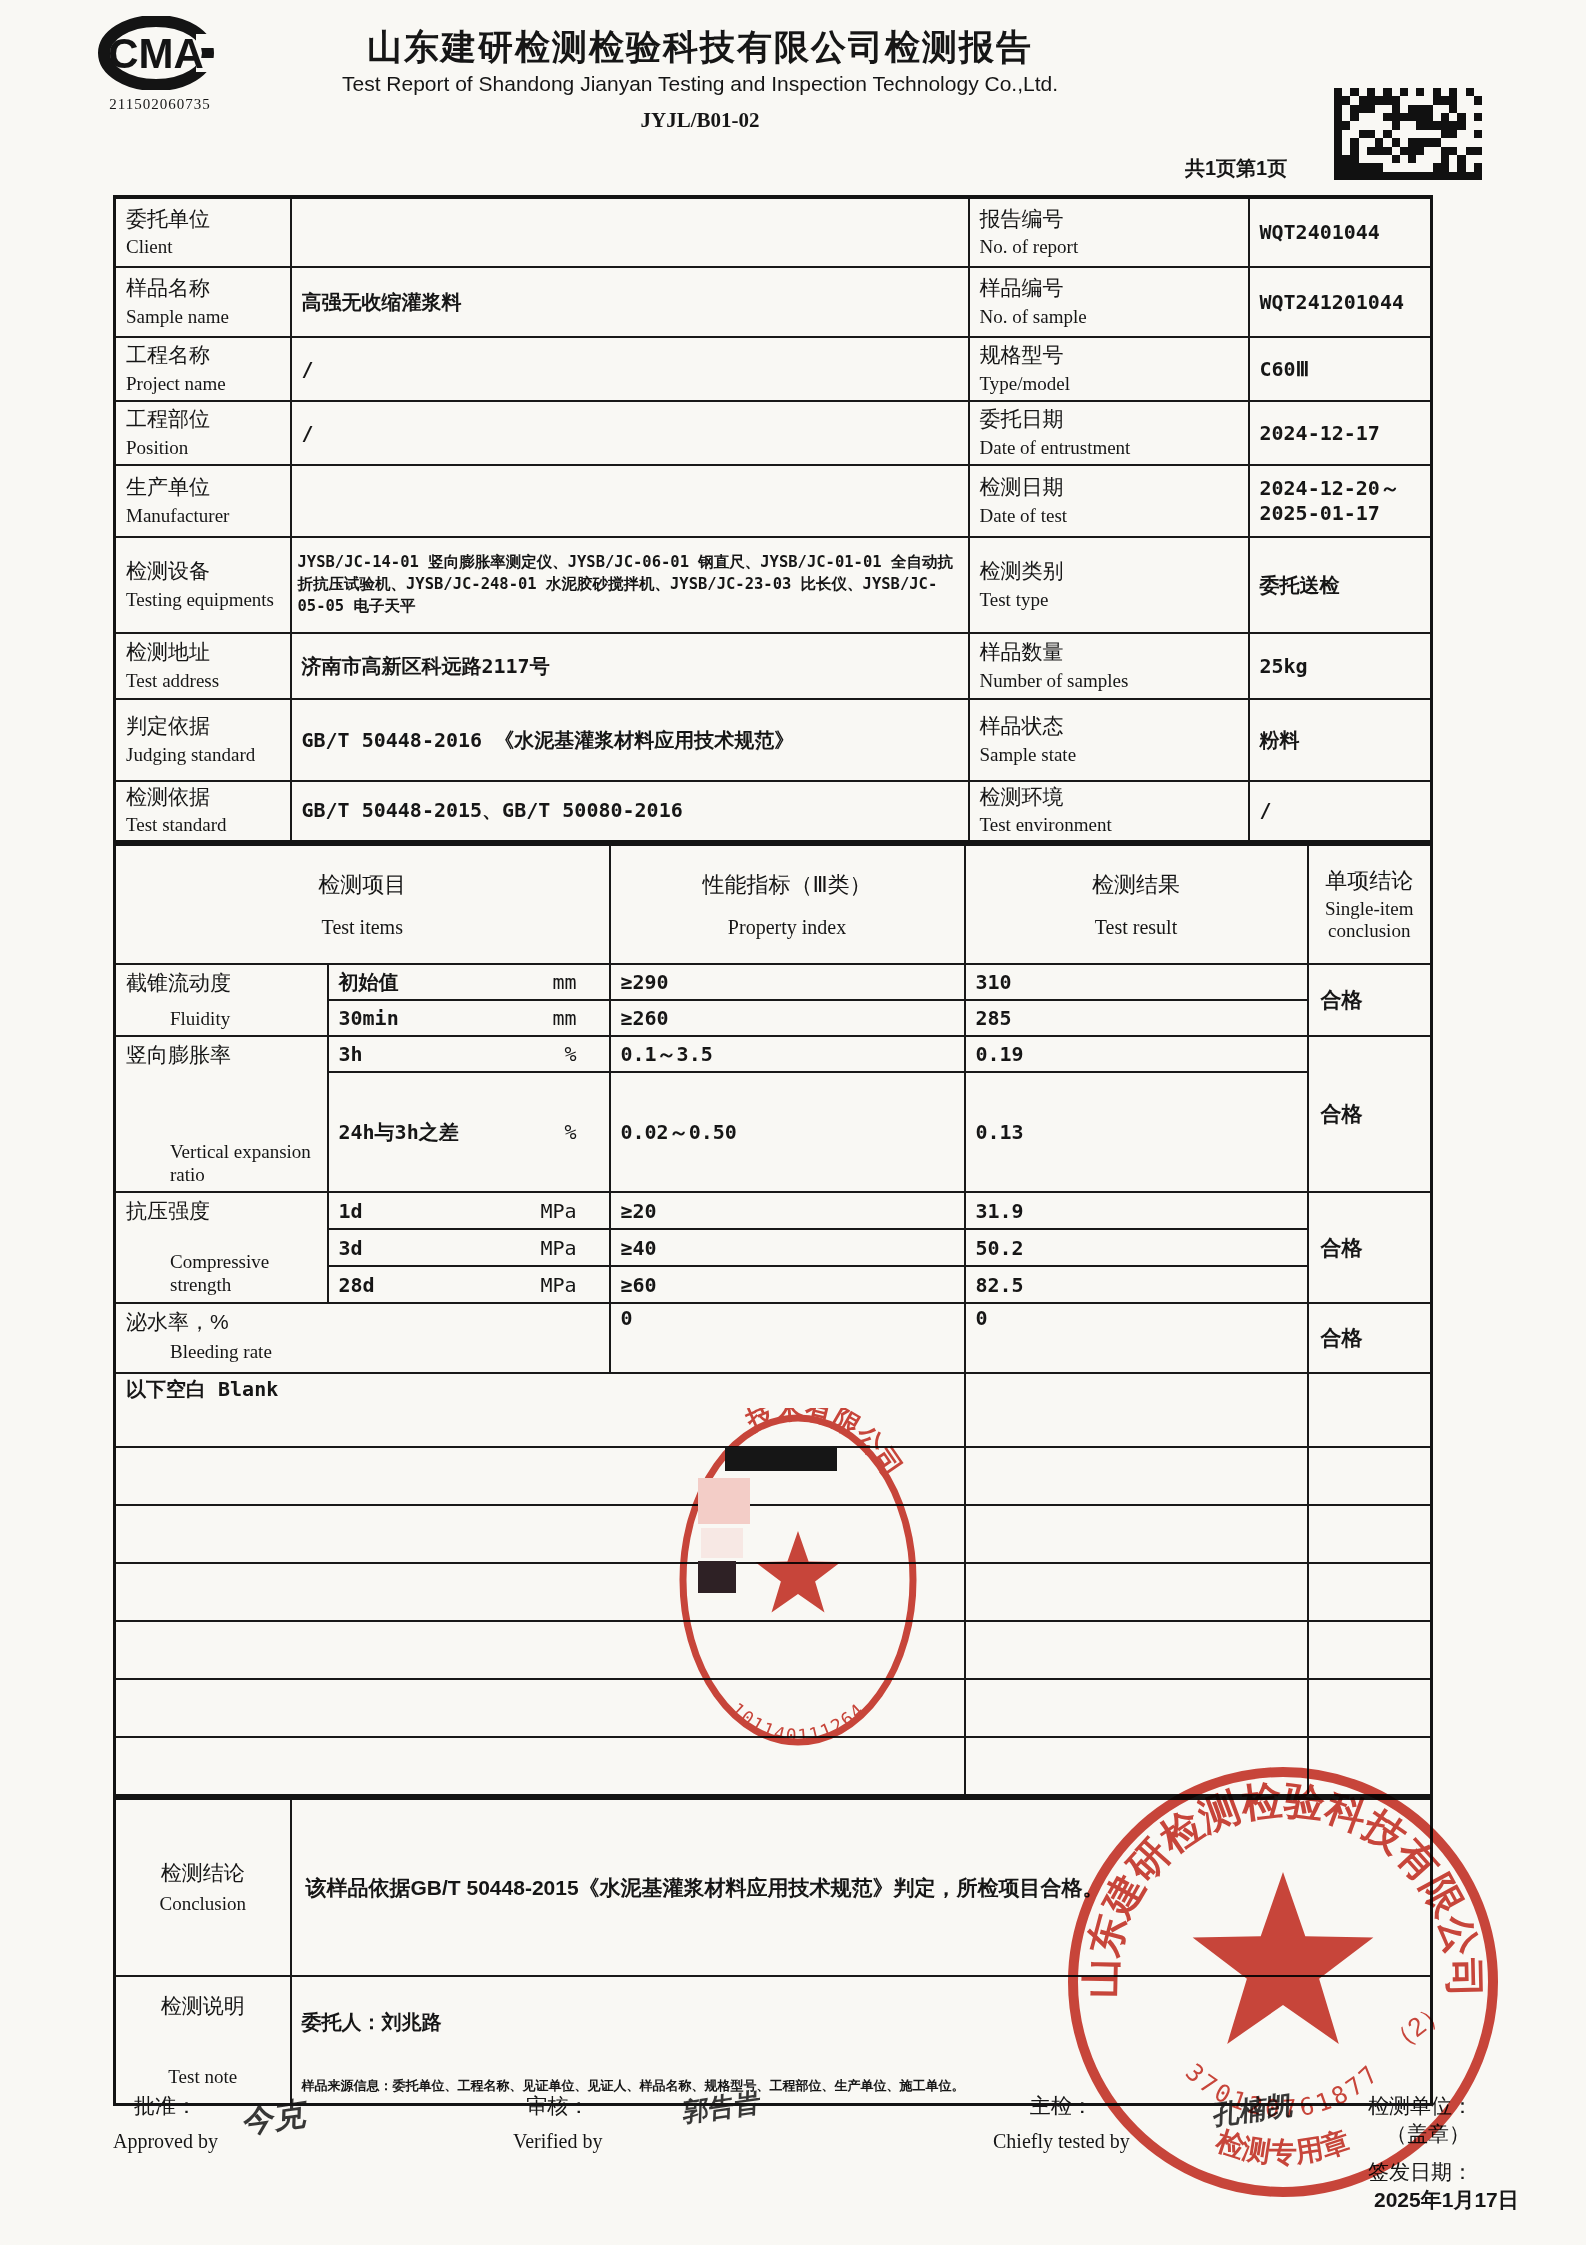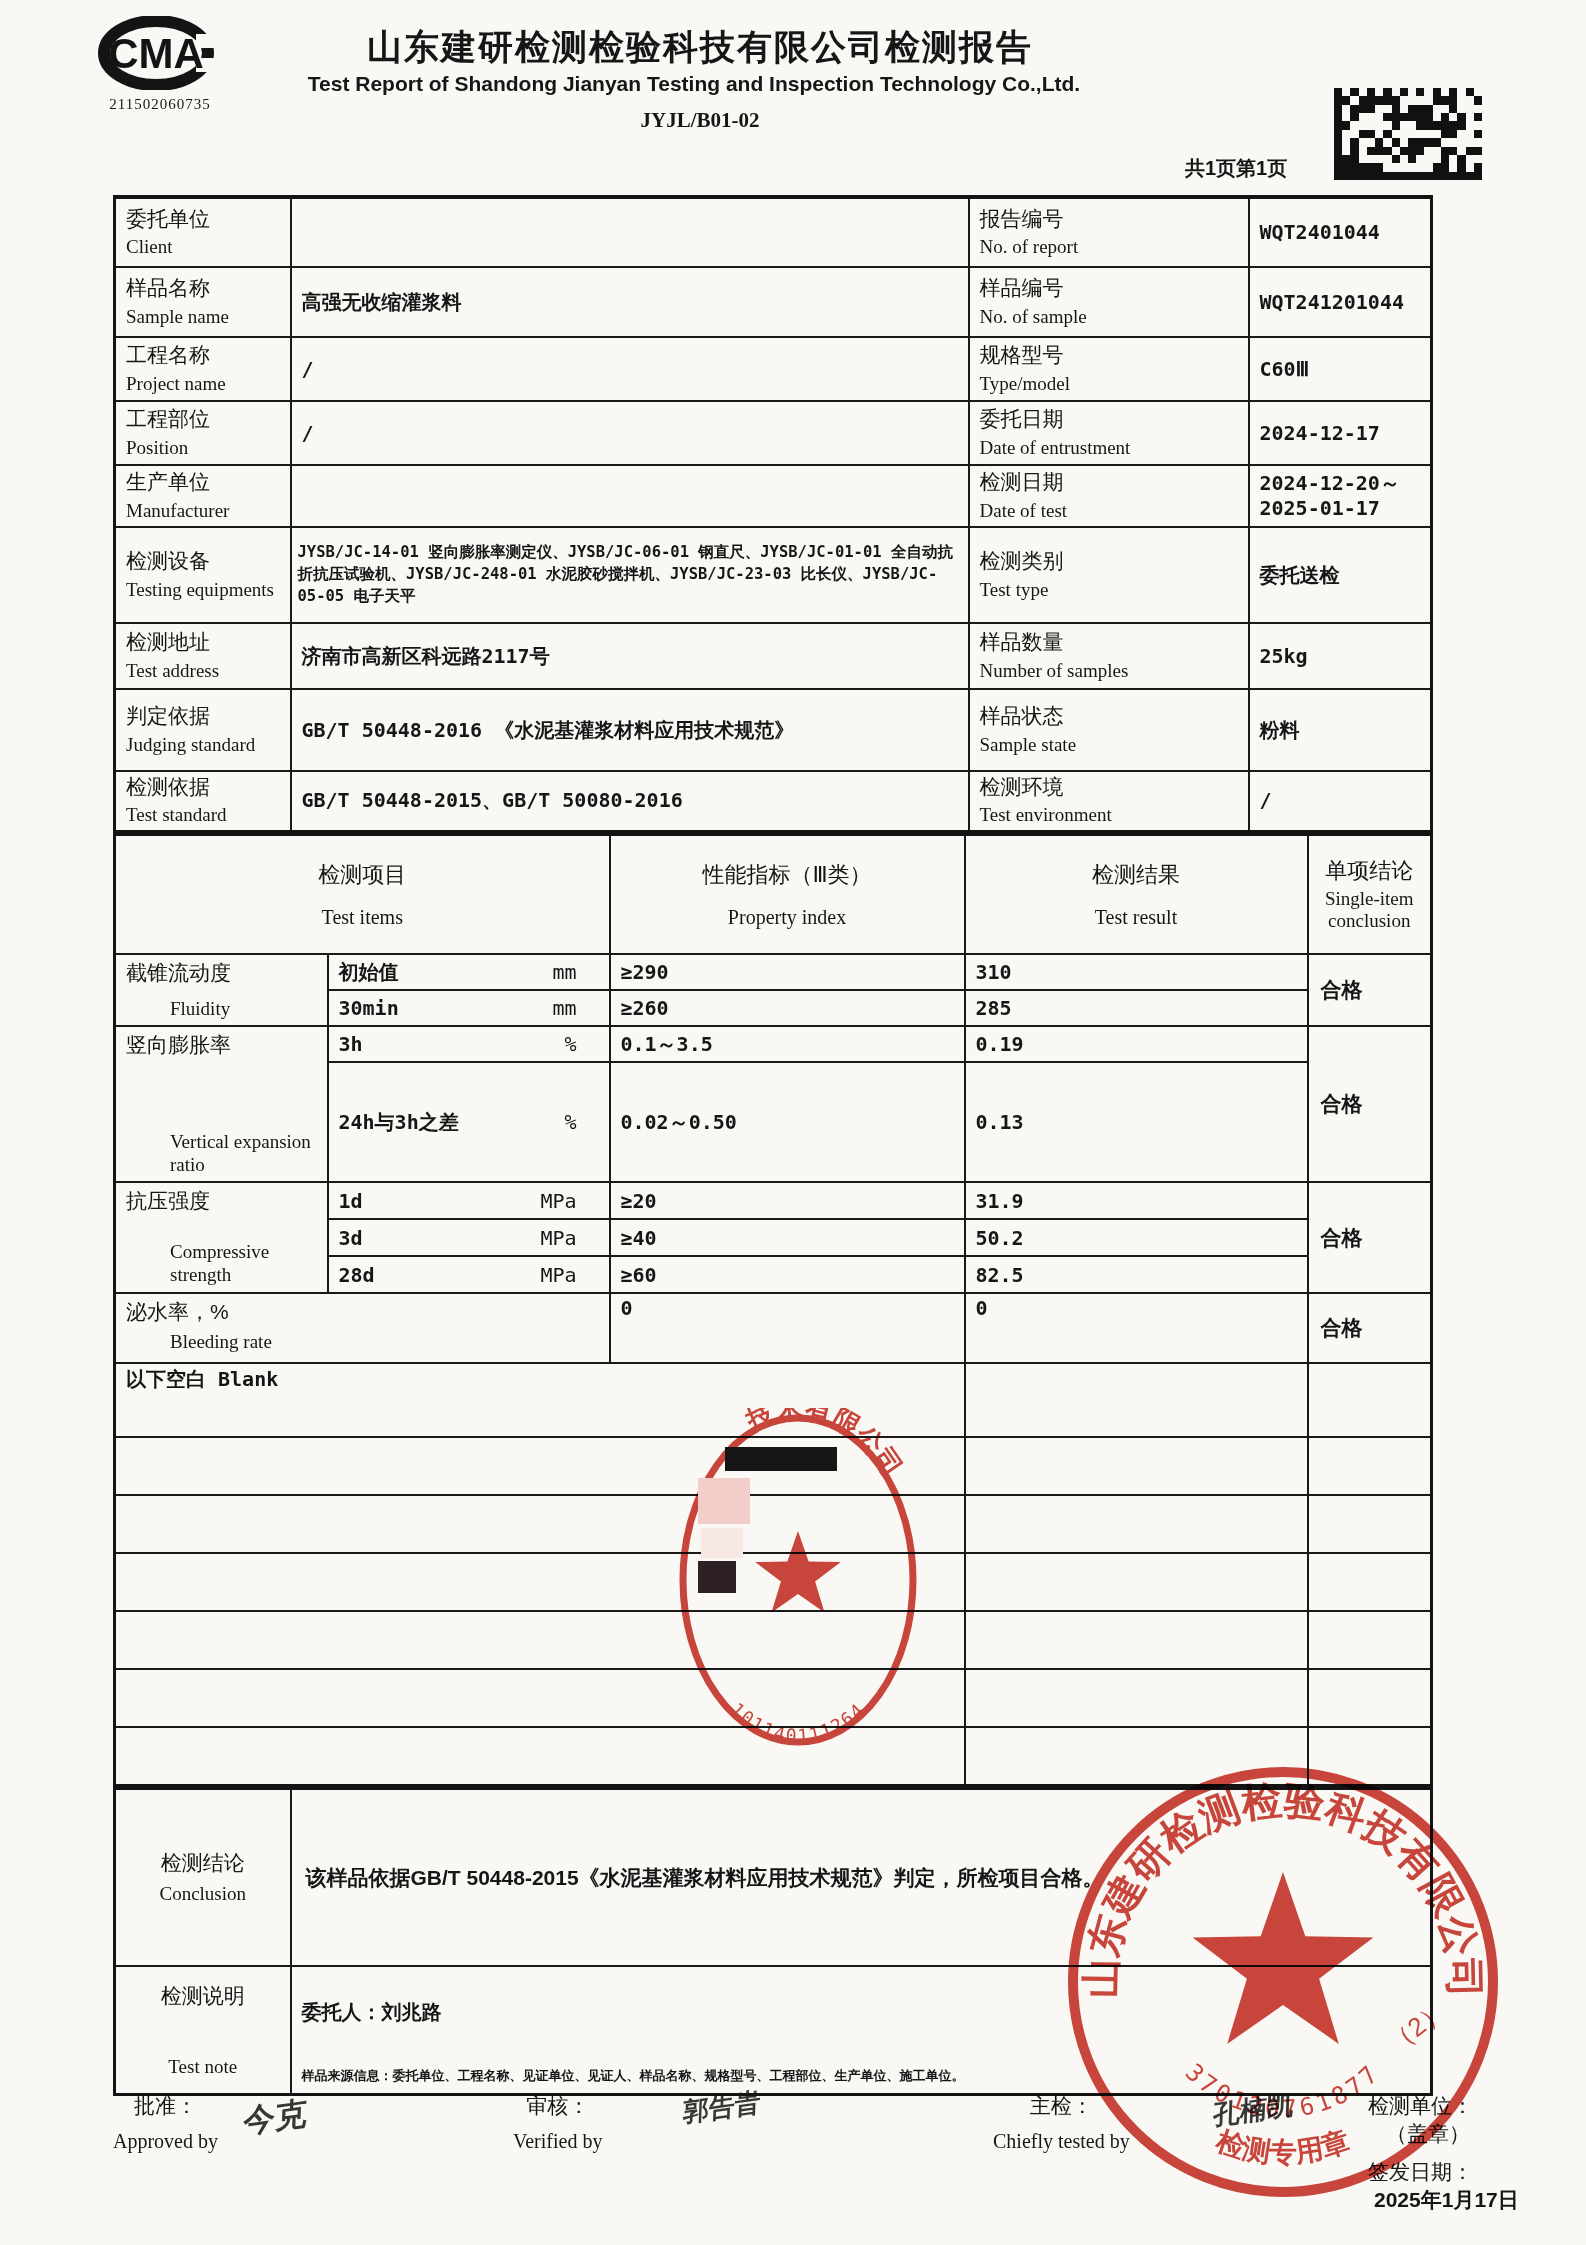--- a/index.html
+++ b/index.html
@@ -4,22 +4,22 @@
 <style>
   html,body{margin:0;padding:0;background:#e8e6e2;}
   .page{position:relative;width:1586px;height:2245px;margin:0 auto;background:#f9f8f4;
         font-family:"Liberation Sans",sans-serif;color:#161616;overflow:hidden;}
   
   .hdr{position:absolute;top:0;left:0;width:100%;height:195px;}
   .cma{position:absolute;left:95px;top:16px;width:130px;text-align:center;}
   .cma-num{font-size:15px;letter-spacing:1px;margin-top:2px;font-family:"Liberation Serif",serif;}
   .title-zh{position:absolute;left:250px;top:24px;width:900px;text-align:center;
             font-size:35px;font-weight:900;letter-spacing:2px;}
-  .title-en{position:absolute;left:204px;top:72px;width:980px;text-align:center;
-            font-size:21px;font-weight:bold;}
+  .title-en{position:absolute;left:210px;top:72px;width:980px;text-align:center;
+            font-size:21px;font-weight:normal;}
   .doc-code{position:absolute;left:480px;top:108px;width:440px;text-align:center;
             font-size:21px;font-weight:bold;font-family:"Liberation Serif",serif;}
   .page-count{position:absolute;left:1185px;top:155px;font-size:20px;font-weight:bold;}
   .qr{position:absolute;left:1334px;top:88px;width:148px;height:92px;
       display:grid;grid-template-columns:repeat(18,1fr);grid-template-rows:repeat(11,1fr);}
   .qr div{background:transparent;}
   .qr div.on{background:#111;}
   
   .tbl-wrap{position:absolute;left:113px;top:195px;width:1317px;}
   table{border-collapse:collapse;table-layout:fixed;width:1317px;}
@@ -343,21 +343,21 @@
               <div class="zh">工程部位</div>
               <div class="en">Position</div>
             </td>
             <td class="val">/</td>
             <td class="lab">
               <div class="zh">委托日期</div>
               <div class="en">Date of entrustment</div>
             </td>
             <td class="val">2024-12-17</td>
           </tr>
-          <tr style="height: 62px;">
+          <tr style="height: 72px;">
             <td class="lab">
               <div class="zh">生产单位</div>
               <div class="en">Manufacturer</div>
             </td>
             <td class="val"></td>
             <td class="lab">
               <div class="zh">检测日期</div>
               <div class="en">Date of test</div>
             </td>
             <td class="val">2024-12-20～

